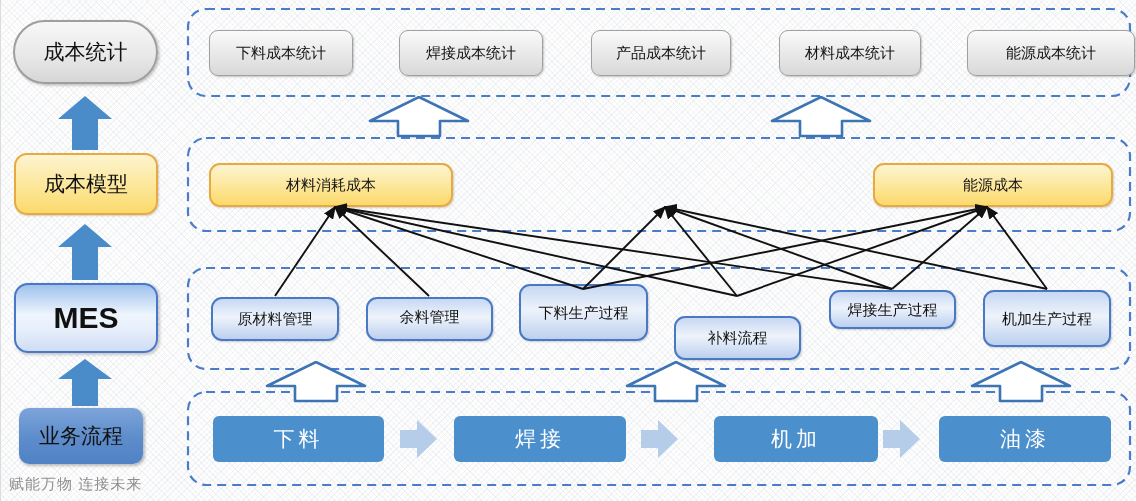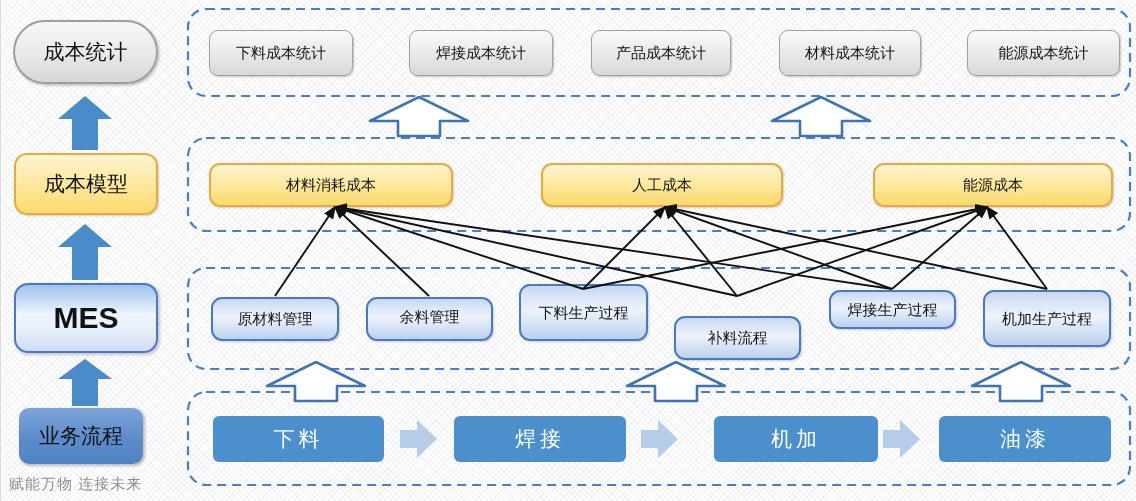--- a/index.html
+++ b/index.html
@@ -79,45 +79,42 @@
     <polygon points="27,0 0,20 14,20 14,47 40,47 40,20 54,20" fill="#4a8cc9"></polygon>
   </svg>
 
   <div class="node blue-solid-soft" style="left:18px;top:408px;width:124px;height:56px;">
       <span>业务流程</span>
     </div>
 
   <div class="node gray-sm" style="left:208px;top:30px;width:144px;height:46px;">
       <span>下料成本统计</span>
     </div>
-  <div class="node gray-sm" style="left:398px;top:30px;width:144px;height:46px;margin-left:10px;">
+  <div class="node gray-sm" style="left:398px;top:30px;width:144px;height:46px;">
       <span>焊接成本统计</span>
     </div>
   <div class="node gray-sm" style="left:590px;top:30px;width:140px;height:46px;">
       <span>产品成本统计</span>
     </div>
   <div class="node gray-sm" style="left:778px;top:30px;width:142px;height:46px;">
       <span>材料成本统计</span>
     </div>
-  <div class="node gray-sm" style="left:966px;top:30px;width:153px;height:46px;">
+  <div class="node gray-sm" style="left:966px;top:30px;width:168px;height:46px;">
       <span>能源成本统计</span>
     </div>
 
   <svg class="abs" style="left:365px;top:96px;" width="106" height="42" viewBox="0 0 106 42">
     <polygon points="53,1 4,25 32,25 32,40 74,40 74,25 102,25" fill="#ffffff" stroke="#3c74b4" stroke-width="2.6" stroke-linejoin="round"></polygon>
   </svg>
   <svg class="abs" style="left:767px;top:96px;" width="106" height="42" viewBox="0 0 106 42">
     <polygon points="53,1 4,25 32,25 32,40 74,40 74,25 102,25" fill="#ffffff" stroke="#3c74b4" stroke-width="2.6" stroke-linejoin="round"></polygon>
   </svg>
 
   <div class="node yellow" style="left:208px;top:163px;width:244px;height:44px;">
       <span>材料消耗成本</span>
-    </div>
-  <div class="node yellow" style="left:540px;top:163px;width:242px;height:44px;">
-      <span>人工成本</span>
     </div>
   <div class="node yellow" style="left:872px;top:163px;width:240px;height:44px;">
       <span>能源成本</span>
     </div>
 
   <div class="node blue-soft" style="left:210px;top:297px;width:128px;height:44px;">
       <span>原材料管理</span>
     </div>
   <div class="node blue-soft" style="left:365px;top:297px;width:127px;height:44px;font-family:Liberation Mono, monospace;">
       <span>余料管理</span>

